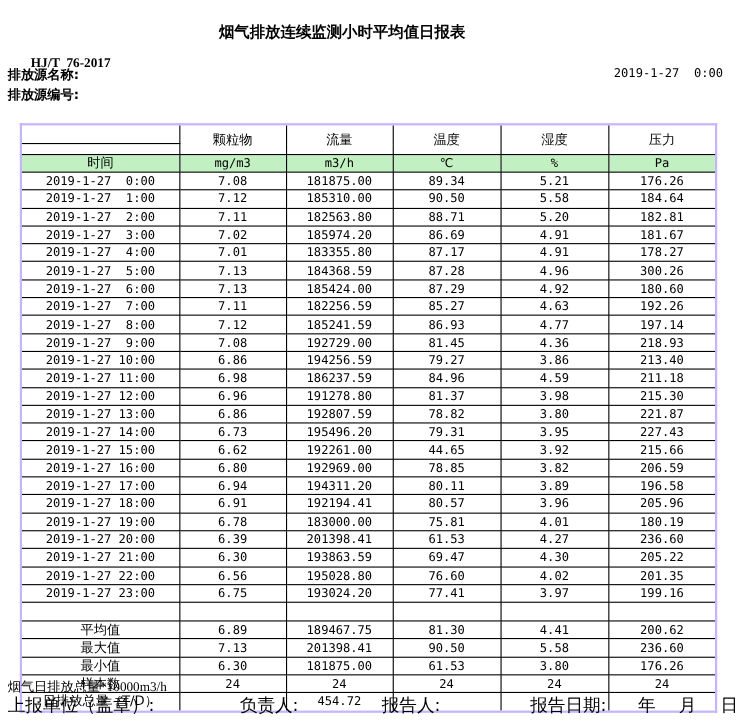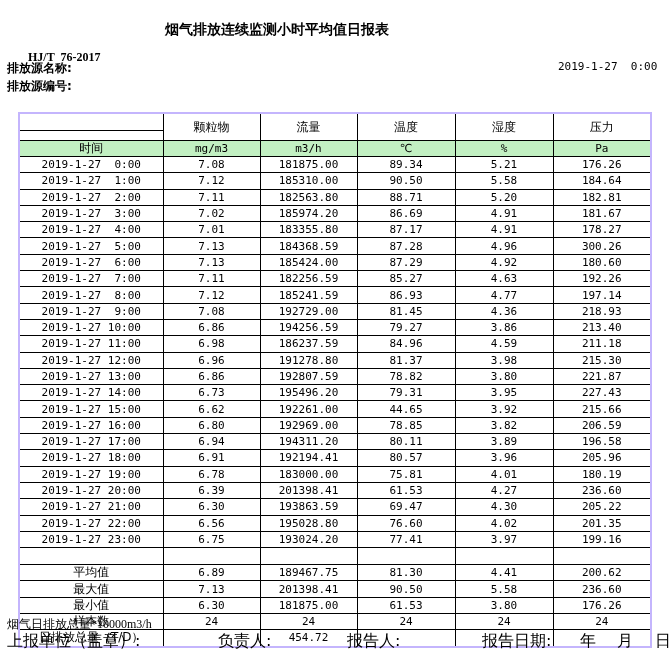--- a/index.html
+++ b/index.html
@@ -7,21 +7,21 @@
     position:relative;
     width:669px;height:658px;
     background:#ffffff;color:#000;
     font-family:"DejaVu Sans","Liberation Sans",sans-serif;
     overflow:hidden;
   }
   .abs{position:absolute;}
   .bold{font-weight:bold;}
   .pre{white-space:pre;}
   #std{left:28px;top:6px;font-size:12px;font-family:Liberation Serif, serif;margin-top:44px;}
-  #title{left:0;top:21px;width:554px;text-align:center;font-size:14px;}
+  #title{left:0;top:21px;width:554px;text-align:center;font-size:14px;padding-left:34px;}
   #src-name{left:7px;top:60px;font-size:12px;}
   #src-code{left:7px;top:78px;font-size:12px;}
   #rpt-dt{left:558px;top:60px;font-size:11px;font-family:"DejaVu Sans Mono","DejaVu Sans",monospace;}
 
   #rpt-table{
     position:absolute;left:18px;top:112px;
     border-collapse:collapse;table-layout:fixed;
     border:2px solid #c4b5fd;
   }
   #rpt-table td{

